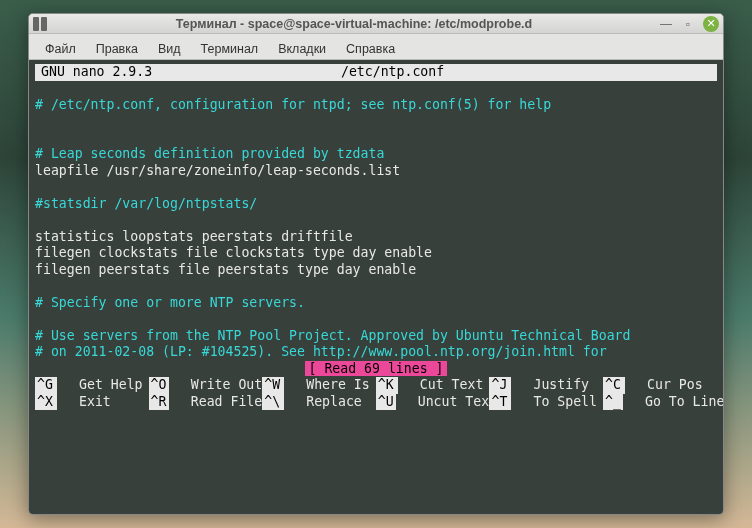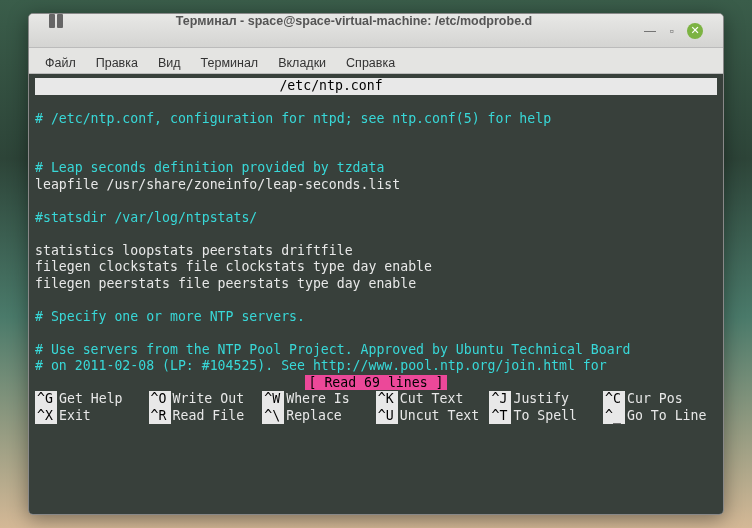--- a/index.html
+++ b/index.html
@@ -18,24 +18,25 @@
   height: 502px;
   background: #d8d8d6;
   border: 1px solid #888;
   border-radius: 5px;
   box-shadow: 0 4px 20px rgba(0,0,0,0.4);
   display: flex;
   flex-direction: column;
   overflow: hidden;
 }
 .titlebar {
-  height: 34px;
+  height: 20px;
   background: linear-gradient(#e8e8e6, #d4d4d2);
   display: flex;
-  padding: 0 20px;
+  align-items: center;
+  padding: 0 4px;
   border-bottom: 1px solid #bbb;
   position: relative;
 }
 .titlebar .title {
   flex: 1;
   text-align: center;
   font-size: 12.5px;
   font-weight: bold;
   color: #555;
 }
@@ -126,21 +127,21 @@
   width: 16.66%;
 }
 .sc .key {
   background: #e8e8e8;
   color: #000;
   padding: 0 2px;
   width: 22px;
   text-align: left;
 }
 .sc .lbl {
-  padding-left: 2px;
+  padding-left: 22px;
   white-space: pre;
 }
 </style>
 </head>
 <body>
 
 <div class="window">
   <div class="titlebar">
     <span class="app-icon">
         <div></div>
@@ -158,20 +159,21 @@
     <span>Файл</span>
     <span>Правка</span>
     <span>Вид</span>
     <span>Терминал</span>
     <span>Вкладки</span>
     <span>Справка</span>
   </div>
 
   <div class="terminal">
     <div class="nano-header">
+      <span class="ver">GNU nano 2.9.3</span>
       <span class="file">/etc/ntp.conf</span>
       <span style="width:90px"></span>
     </div>
     <div style="height:16px"></div>
     <div id="file-content">
         <div class="line comment"># /etc/ntp.conf, configuration for ntpd; see ntp.conf(5) for help</div>
         <div class="line "> </div>
         <div class="line "> </div>
         <div class="line comment"># Leap seconds definition provided by tzdata</div>
         <div class="line ">leapfile /usr/share/zoneinfo/leap-seconds.list</div>

